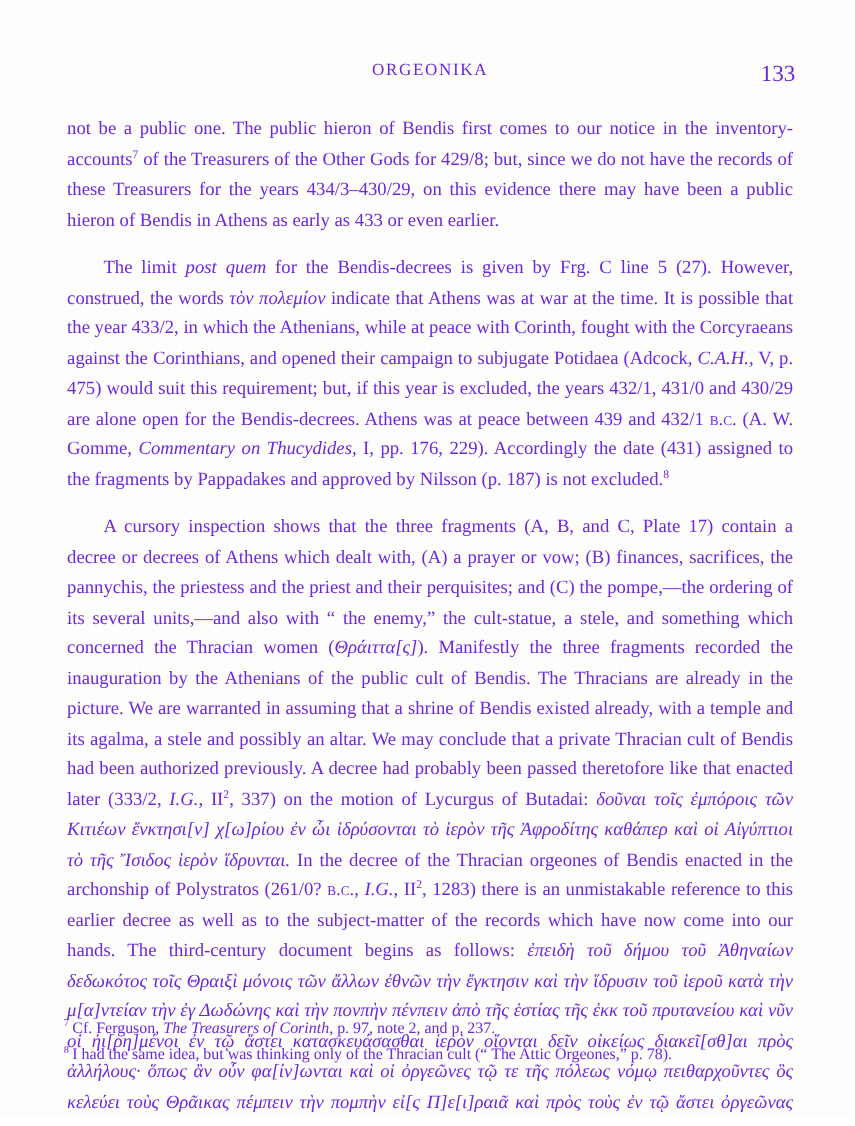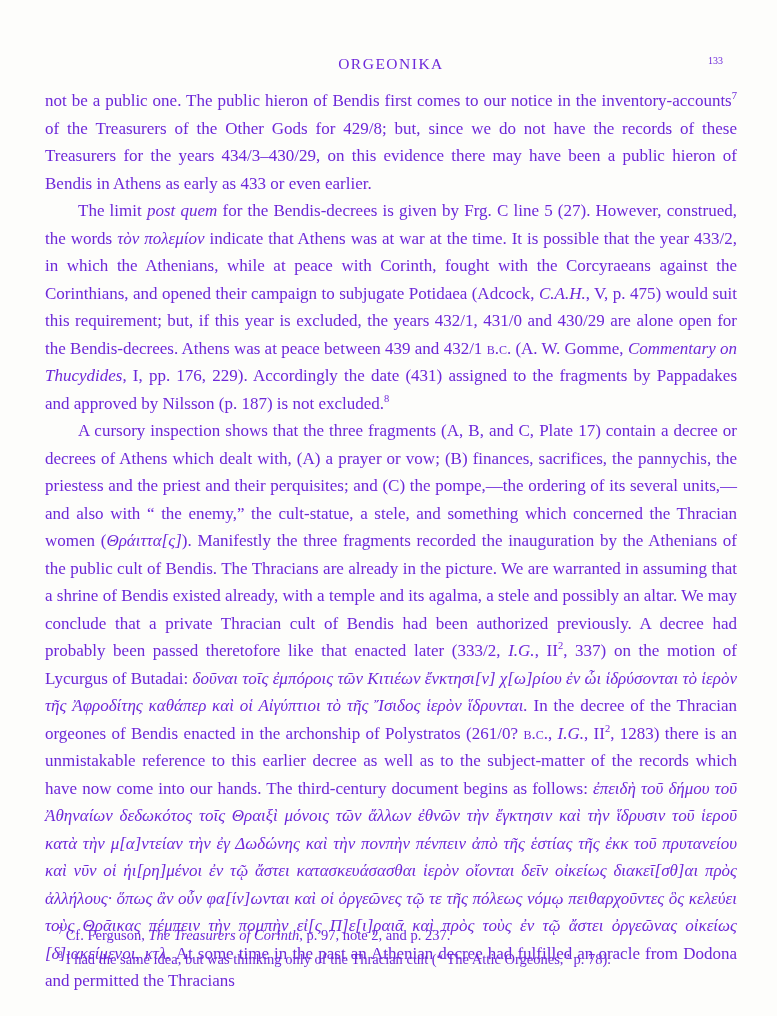--- a/index.html
+++ b/index.html
@@ -23,32 +23,32 @@
     position: absolute;
     left: 0; right: 0;
     text-align: center;
     font-size: 15.5px;
     letter-spacing: 1.5px;
   }
   .page-number {
     position: absolute;
     right: 14px;
     top: 0;
-    font-size: 10px;
+    font-size: 21px;
   }
   .body-text {
     position: absolute;
     top: 87px;
     left: 45px;
     width: 692px;
     font-size: 17px;
     line-height: 27.5px;
     text-align: justify;
   }
-  .body-text p { margin: 0; }
+  .body-text p { margin: 16px; }
   .body-text p.indent { text-indent: 33px; }
   .seg-n { font-style: normal; }
   .seg-i { font-style: italic; }
   .seg-g { font-style: italic; }
   .seg-sc { font-variant: small-caps; }
   .seg-sup {
     font-size: 0.62em;
     vertical-align: super;
     line-height: 0;
   }

